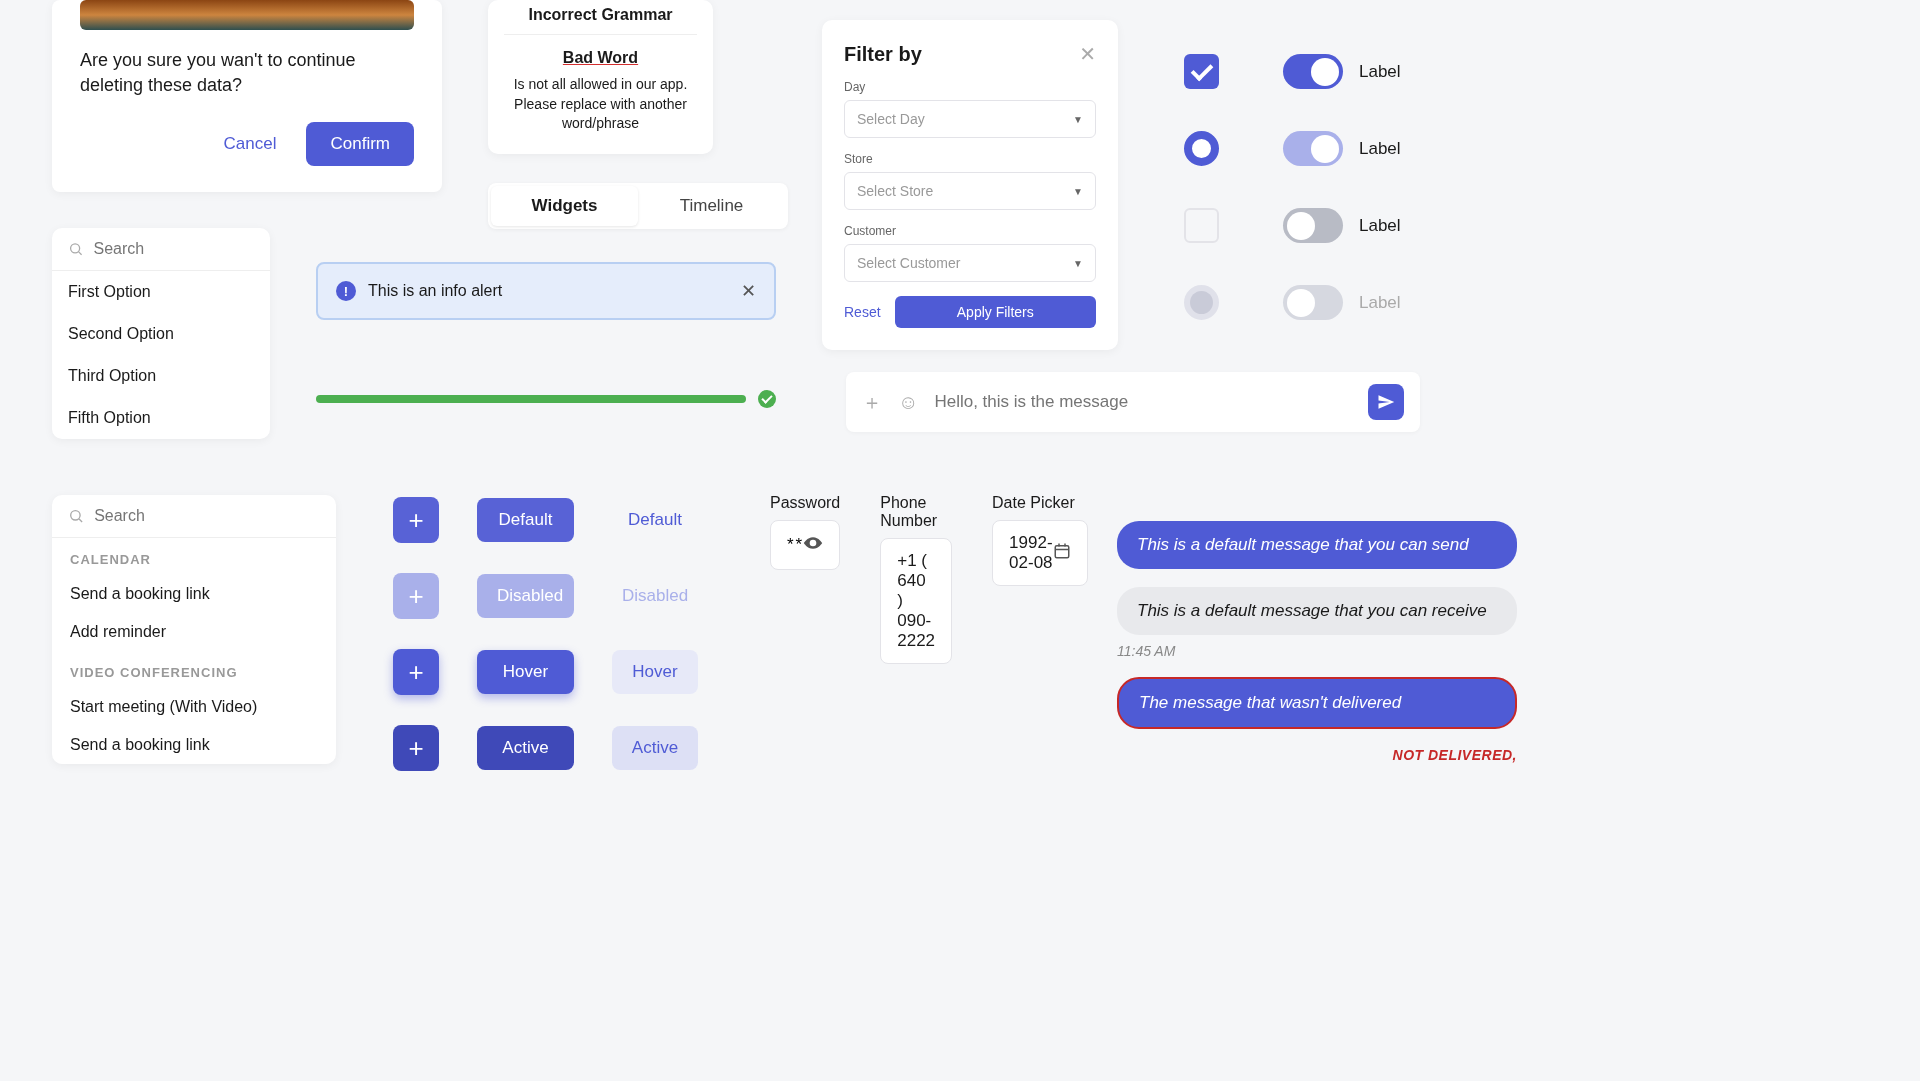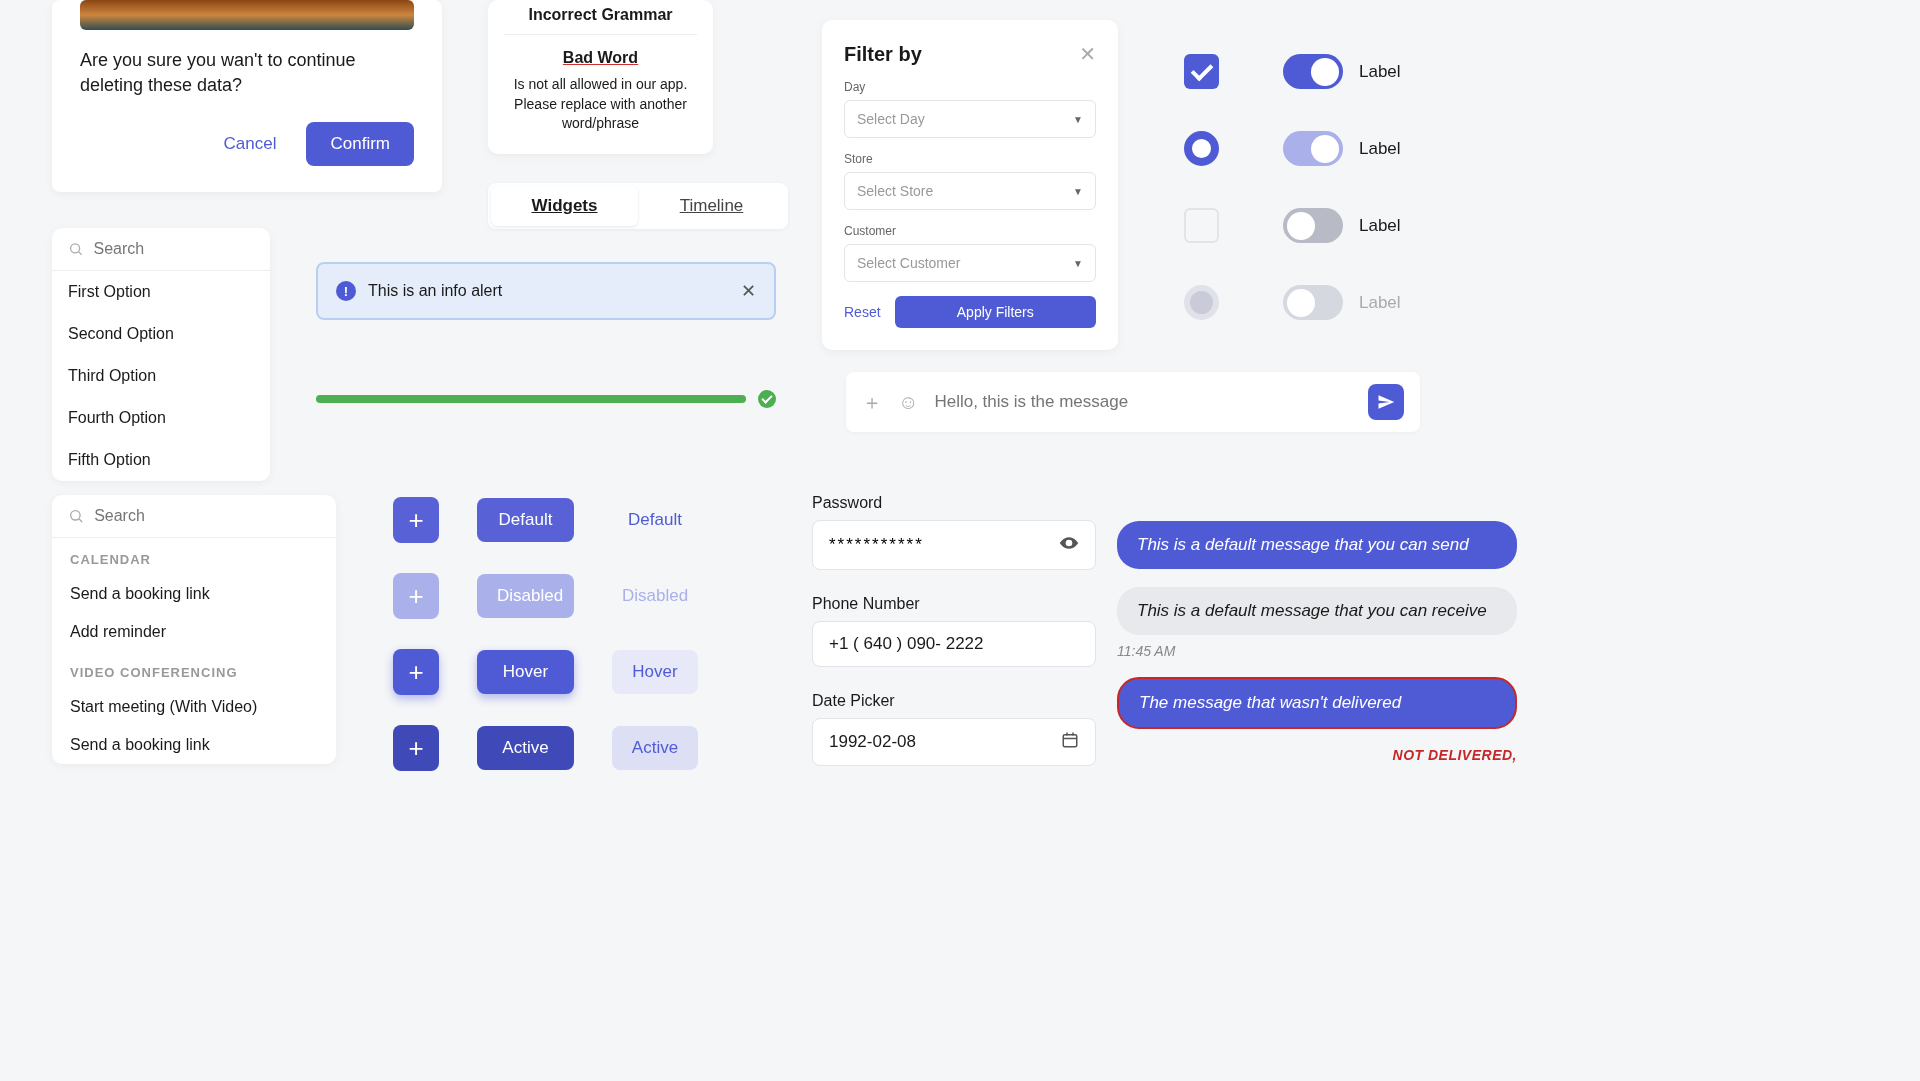--- a/index.html
+++ b/index.html
@@ -14,21 +14,21 @@
 .confirm-dialog .btn-confirm { background: #4f5bd5; border: none; color: #fff; font-size: 17px; padding: 12px 24px; border-radius: 8px; cursor: pointer; }
 
 
 .grammar-pop { position: absolute; left: 488px; top: 0; width: 225px; background: #fff; border-radius: 10px; padding: 6px 16px 20px; text-align: center; box-shadow: 0 2px 10px rgba(0,0,0,0.05); }
 .grammar-pop .title { font-weight: 700; font-size: 16px; color: #1a1a1a; padding-bottom: 10px; border-bottom: 1px solid #eee; }
 .grammar-pop .bad { font-weight: 700; font-size: 16px; color: #1a1a1a; text-decoration: underline; text-decoration-color: #d32f2f; margin: 14px 0 8px; display: inline-block; }
 .grammar-pop .desc { font-size: 14px; color: #1a1a1a; line-height: 1.4; }
 
 
 .tabs-seg { position: absolute; left: 488px; top: 183px; width: 300px; background: #fff; border-radius: 8px; box-shadow: 0 1px 4px rgba(0,0,0,0.05); display: flex; padding: 3px; }
-.tabs-seg .tab { flex: 1; text-align: center; padding: 10px 0; font-size: 17px; color: #1a1a1a; border-radius: 6px; cursor: pointer; text-decoration: underline; }
+.tabs-seg .tab { flex: 1; text-align: center; padding: 10px 0; font-size: 17px; color: #1a1a1a; border-radius: 6px; cursor: pointer; }
 .tabs-seg .tab.active { background: #fff; font-weight: 600; box-shadow: 0 1px 3px rgba(0,0,0,0.1); }
 .tabs-seg .tab.inactive { color: #444; }
 .tabs-seg-bg { position: absolute; left: 488px; top: 183px; width: 300px; height: 44px; background: #f0f1f4; border-radius: 8px; }
 
 
 .filter-panel { position: absolute; left: 822px; top: 20px; width: 296px; background: #fff; border-radius: 10px; padding: 22px; box-shadow: 0 2px 10px rgba(0,0,0,0.05); }
 .filter-panel .hdr { display: flex; justify-content: space-between; align-items: center; margin-bottom: 14px; }
 .filter-panel .hdr h3 { font-size: 20px; font-weight: 700; color: #1a1a1a; }
 .filter-panel .close-x { color: #aaa; font-size: 20px; cursor: pointer; }
 .filter-panel .field-label { font-size: 12px; color: #666; margin-bottom: 6px; }
@@ -108,21 +108,21 @@
 .pill-btn.disabled-p { background: #a9b0ea; color: #fff; }
 .pill-btn.hover-p { background: #4f5bd5; color: #fff; box-shadow: 0 4px 10px rgba(79,91,213,0.4); }
 .pill-btn.active-p { background: #3f49b8; color: #fff; }
 .txt-btn { font-size: 17px; text-align: center; cursor: pointer; padding: 12px 10px; border-radius: 8px; }
 .txt-btn.default { color: #4f5bd5; }
 .txt-btn.disabled { color: #a9b0ea; }
 .txt-btn.hover { color: #4f5bd5; background: #e7e9f8; }
 .txt-btn.active { color: #4f5bd5; background: #dde0f5; }
 
 
-.form-col { position: absolute; left: 812px; top: 494px; width: 284px; display: flex; flex-direction: column; gap: 25px; }
+.form-col { position: absolute; left: 770px; top: 494px; width: 284px; display: flex; flex-direction: row; gap: 40px; }
 .form-col .flabel { font-size: 16px; color: #1a1a1a; margin-bottom: 8px; display: block; }
 .form-col .fwrap { border: 1px solid #e3e3e8; border-radius: 8px; padding: 12px 16px; display: flex; align-items: center; justify-content: space-between; background: #fff; }
 .form-col .fwrap input { border: none; outline: none; font-size: 17px; width: 100%; letter-spacing: 2px; }
 .form-col .fwrap .ic { color: #555; cursor: pointer; }
 .form-col .phone-val { font-size: 17px; color: #1a1a1a; }
 
 
 .chat-col { position: absolute; left: 1117px; top: 521px; width: 400px; display: flex; flex-direction: column; gap: 18px; font-style: italic; }
 .bubble { padding: 14px 20px; border-radius: 22px; font-size: 17px; max-width: 100%; white-space: nowrap; overflow: hidden; }
 .bubble.sent { background: #4f5bd5; color: #fff; }
@@ -221,21 +221,20 @@
   <div class="search">
     <svg class="icon" viewBox="0 0 24 24" fill="none" stroke="currentColor" stroke-width="2">
         <circle cx="11" cy="11" r="7"></circle>
         <line x1="21" y1="21" x2="16.5" y2="16.5"></line>
       </svg>
     <input placeholder="Search" style="">
   </div>
   <div class="opt">First Option</div>
   <div class="opt">Second Option</div>
   <div class="opt">Third Option</div>
-  <div class="opt">Fourth Option</div>
   <div class="opt">Fifth Option</div>
 </div>
 
 <div class="info-alert">
   <div class="left">
     <div class="ic">!</div>
     <div class="txt">This is an info alert</div>
   </div>
   <span class="x">✕</span>
 </div>

